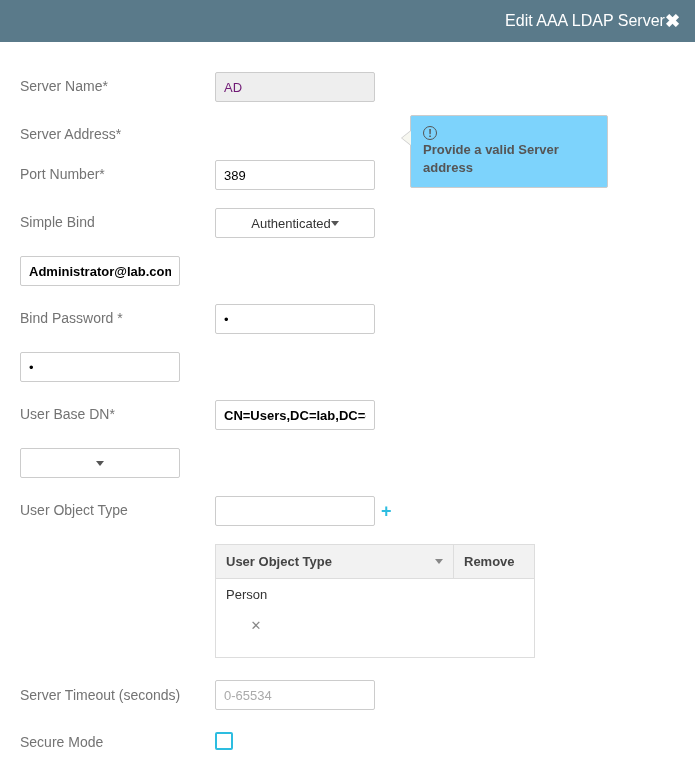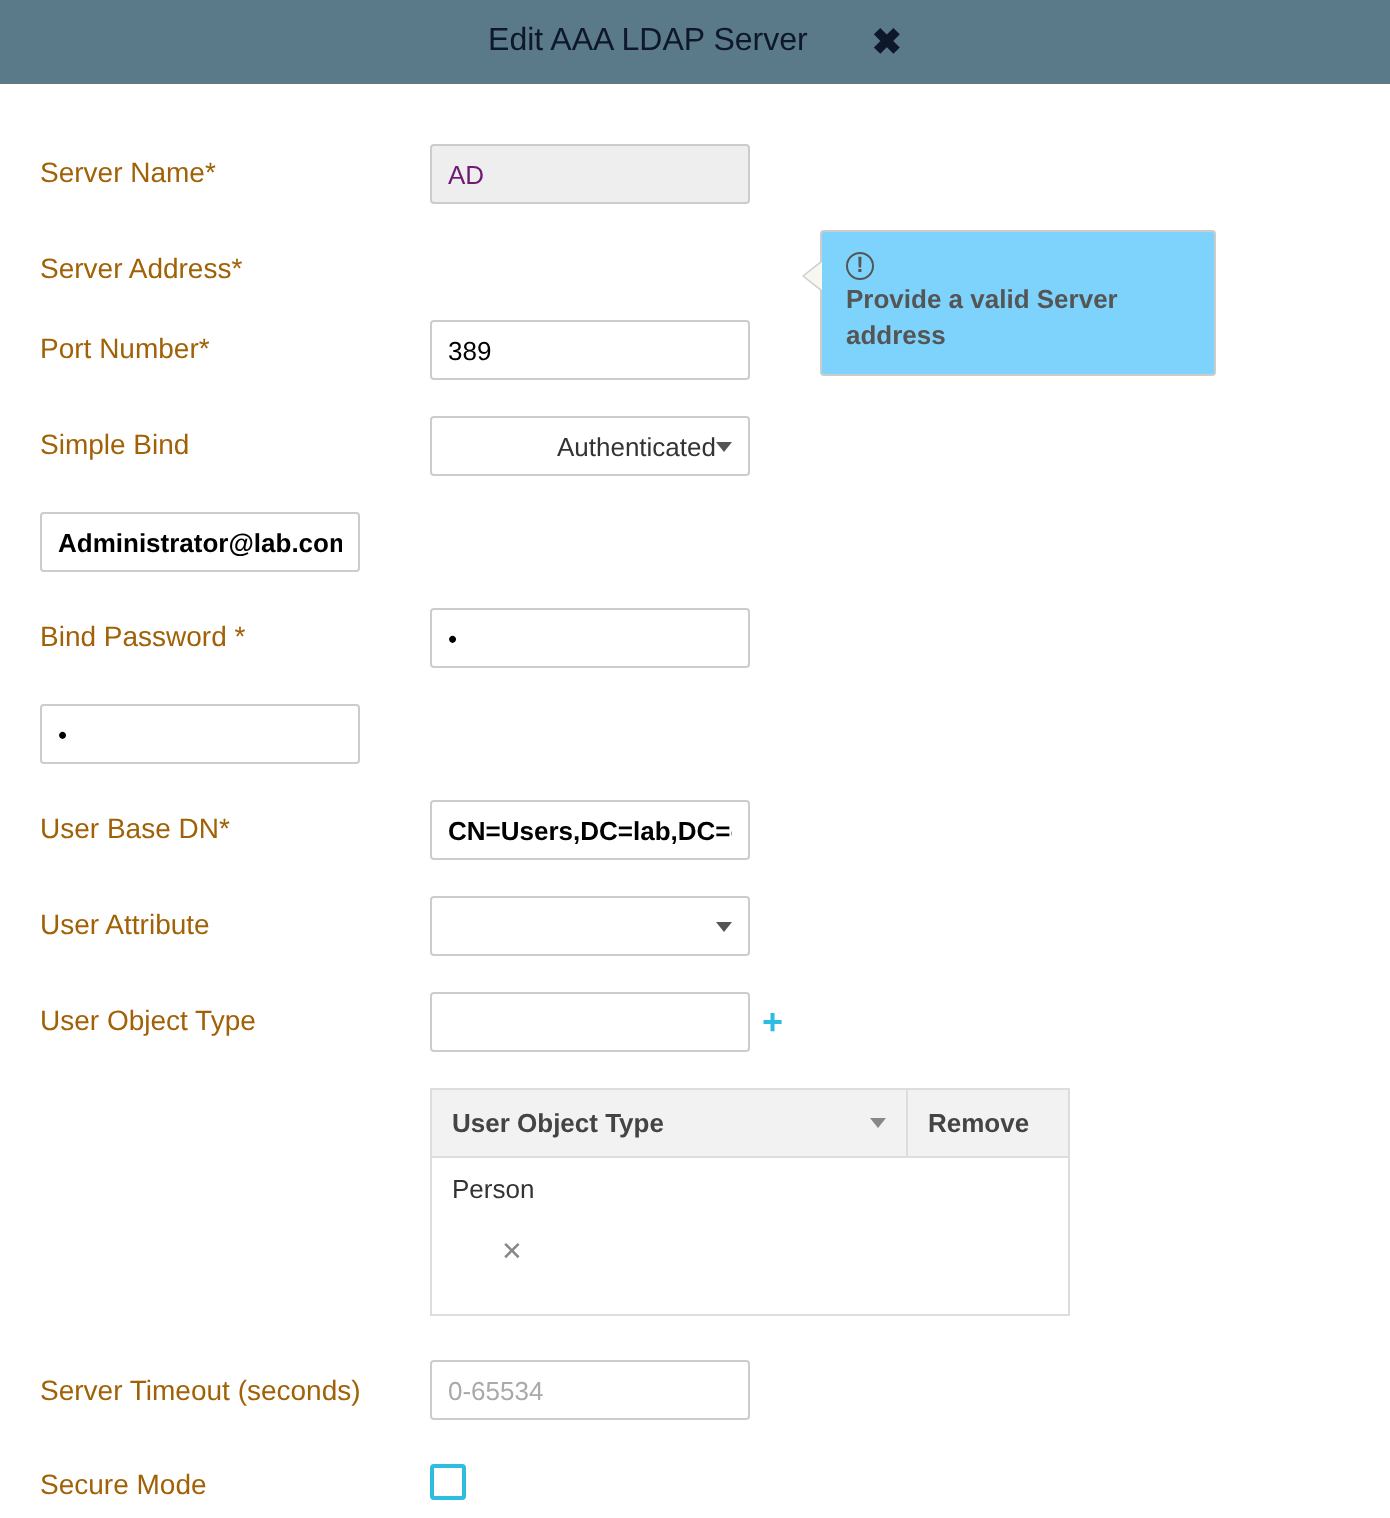--- a/index.html
+++ b/index.html
@@ -1,31 +1,31 @@
 <!DOCTYPE html>
 <html><head>
 <meta charset="utf-8">
 <style>
   * { box-sizing: border-box; margin: 0; padding: 0; }
   body { font-family: Arial, Helvetica, sans-serif; font-size: 13px; background: #fff; color: #333; width: 695px; }
-  .header { background: #5a7a8a; color: #0f172a; padding: 10px 15px; display: flex; justify-content: center; align-items: center; gap: 32px; }
+  .header { background: #5a7a8a; color: #ffffff; padding: 10px 15px; display: flex; justify-content: flex-end; align-items: center; }
   .header-title { font-size: 16px; font-weight: normal; }
   .close-x { font-size: 18px; cursor: pointer; font-weight: bold; }
   .form { padding: 30px 20px 30px 20px; }
   .row { display: flex; align-items: flex-start; margin-bottom: 18px; position: relative; }
-  .label { width: 195px; color: #a16207; font-size: 14px; padding-top: 6px; flex-shrink: 0; }
+  .label { width: 195px; color: #737373; font-size: 14px; padding-top: 6px; flex-shrink: 0; }
   input[type="text"], input[type="password"] {
     width: 160px; height: 30px; border: 1px solid #ccc; padding: 0 8px; font-size: 13px;
     font-family: inherit; border-radius: 2px;
   }
   input[type="text"].bold { font-weight: bold; }
   input[disabled] { background: #eee; color: #701a75; font-weight: normal; }
   .select {
     width: 160px; height: 30px; border: 1px solid #ccc; display: flex; align-items: center;
-    justify-content: flex-end; padding: 0 8px; font-size: 13px; cursor: pointer; border-radius: 2px;
+    justify-content: center; padding: 0 8px; font-size: 13px; cursor: pointer; border-radius: 2px;
     background: #fff;
   }
   .caret { width: 0; height: 0; border-left: 4px solid transparent; border-right: 4px solid transparent; border-top: 5px solid #555; }
   .plus { color: #2dbde0; font-size: 18px; font-weight: bold; margin-left: 6px; cursor: pointer; line-height: 30px; }
   .callout {
     position: absolute; left: 390px; top: -5px; width: 198px; border: 1px solid #ccc;
     background: #7dd3fc; padding: 10px 12px; font-size: 13px; color: #555; border-radius: 2px;
   }
   .callout-arrow {
     position: absolute; left: -10px; top: 14px; width: 0; height: 0;
@@ -106,21 +106,20 @@
   <div class="row">
     <input type="text" value="•" style="">
   </div>
 
   <div class="row">
     <div class="label">User Base DN*</div>
     <input type="text" class="bold" value="CN=Users,DC=lab,DC=com" style="">
   </div>
 
   <div class="row">
-    <div class="label">User Attribute</div>
     <div class="select">
       <span></span>
       <span class="caret"></span>
     </div>
   </div>
 
   <div class="row">
     <div class="label">User Object Type</div>
     <input type="text" value="" style="">
     <span class="plus">+</span>

